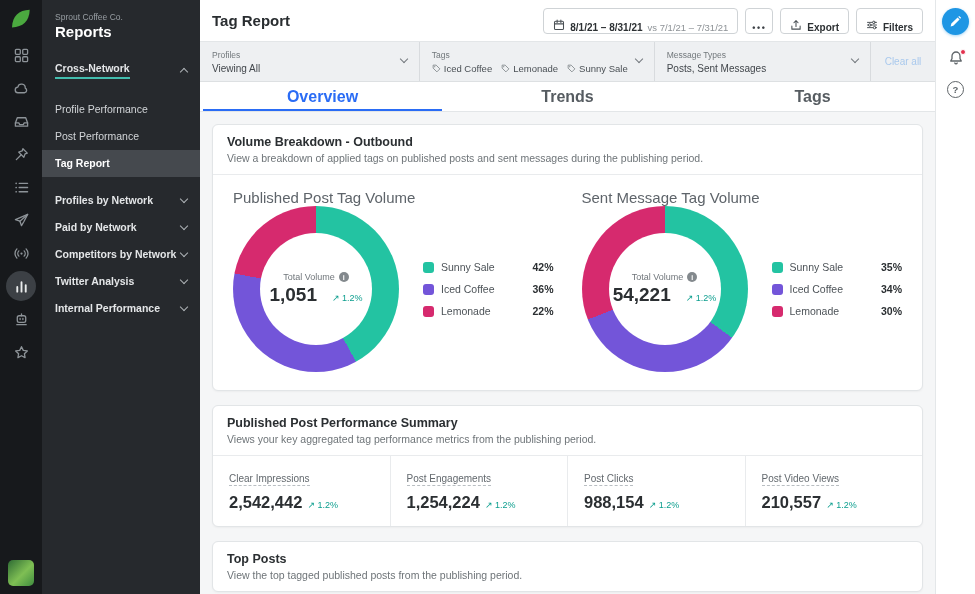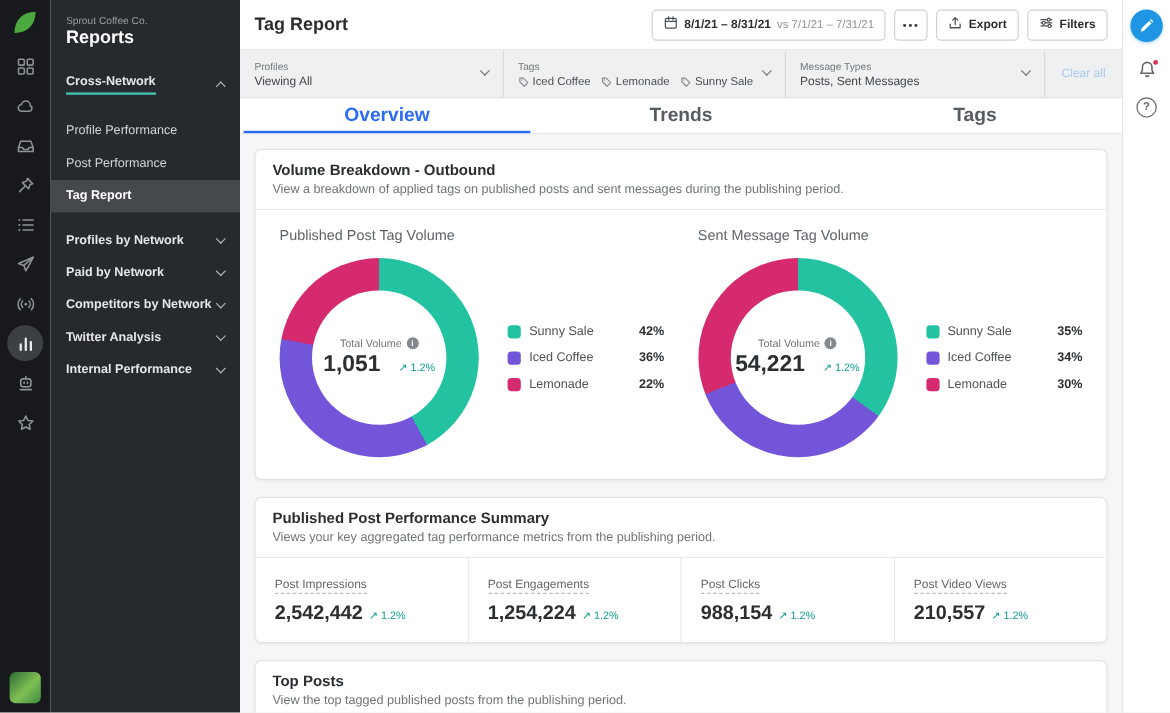--- a/index.html
+++ b/index.html
@@ -26,21 +26,21 @@
   .chev{width:6px;height:6px;border-right:1.6px solid #aeb3b7;border-bottom:1.6px solid #aeb3b7;flex-shrink:0}
   .chev.down{transform:rotate(45deg);margin-top:-3px}
   .chev.up{transform:rotate(-135deg);margin-top:3px}
   .grp{margin-top:10px}
 
   
   .main{flex:1;min-width:0;display:flex;flex-direction:column;background:#f5f6f7}
   .hdr{height:42px;background:#fff;border-bottom:1px solid #e3e6e8;display:flex;align-items:center;justify-content:space-between;padding:0 12px;flex-shrink:0}
   .hdr h2{font-size:15px;color:#292d30}
   .hdr-btns{display:flex;gap:7px;align-items:center}
-  .btn{height:26px;padding:0 9px;background:#fff;border:1px solid #cfd3d6;border-radius:4px;font-size:10px;display:flex;align-items:center;gap:5px;color:#3c4146;cursor:pointer;font-family:inherit;white-space:nowrap}
+  .btn{height:26px;padding:0 9px;background:#fff;border:1px solid #cfd3d6;border-radius:4px;font-size:10px;display:flex;align-items:flex-end;gap:5px;color:#3c4146;cursor:pointer;font-family:inherit;white-space:nowrap}
   .btn svg{width:12px;height:12px;color:#4a5055}
   .b{font-weight:bold;color:#2c3033}
   .muted{color:#8d9296;font-size:9.5px}
   .dots{letter-spacing:1.5px;font-weight:bold;font-size:9px;padding:0 6px}
 
   
   .fbar{height:40px;background:#eef0f2;border-bottom:1px solid #dde0e2;display:flex;align-items:stretch;flex-shrink:0}
   .fsec{position:relative;padding:6px 26px 6px 12px;border-right:1px solid #d8dbde;display:flex;flex-direction:column;justify-content:center;cursor:pointer}
   .fsec .chev{position:absolute;right:12px;top:17px;border-color:#73797e}
   .flabel{font-size:8.5px;color:#72787c;margin-bottom:3px}
@@ -60,21 +60,21 @@
   
   .content{flex:1;overflow:hidden;padding:12px 12px 16px}
   .card{background:#fff;border:1px solid #e2e5e7;border-radius:6px;margin-bottom:14px;box-shadow:0 1px 2px rgba(0,0,0,.04)}
   .card-hd{padding:10px 14px;border-bottom:1px solid #e9ebed}
   .card-hd h3{font-size:12.5px;color:#2b2f32;margin-bottom:3px}
   .card-hd p{font-size:10.5px;color:#6e7478}
   .card-hd.nodiv{border-bottom:none}
 
   .vol-body{display:flex;padding:14px 6px 18px}
   .chart-half{flex:1;padding:0 14px}
-  .chart-title{font-size:12px;color:#5e646a;margin-bottom:12px}
+  .chart-title{font-size:15px;color:#5e646a;}
   .chart-row{display:flex;align-items:center;gap:24px}
   .donut{width:166px;height:166px;border-radius:50%;position:relative;flex-shrink:0;cursor:pointer}
   .hole{position:absolute;inset:27px;background:#fff;border-radius:50%;display:flex;flex-direction:column;align-items:center;justify-content:center;gap:2px}
   .cl{font-size:9px;color:#70767b;display:flex;gap:4px;align-items:center}
   .info{width:10px;height:10px;border-radius:50%;background:#83898d;color:#fff;font-size:7px;font-weight:bold;display:flex;align-items:center;justify-content:center;cursor:pointer;font-style:normal}
   .cv-row{display:flex;align-items:baseline;gap:15px}
   .cv{font-size:19px;font-weight:bold;color:#2b2f32}
   .delta{font-size:9px;color:#0c9e8e;white-space:nowrap}
   .legend{flex:1;max-width:158px}
   .lrow{display:flex;align-items:center;gap:7px;margin:10px 0}
@@ -375,21 +375,21 @@
         </div>
       </section>
 
       <section class="card">
         <div class="card-hd">
           <h3>Published Post Performance Summary</h3>
           <p>Views your key aggregated tag performance metrics from the publishing period.</p>
         </div>
         <div class="perf-body">
           <div class="metric">
-            <span class="mlabel">Post Impressions</span>
+            <span class="mlabel">Clear Impressions</span>
             <div class="mval-row">
               <span class="mval">2,542,442</span>
               <span class="delta"><span>↗</span> <span>1.2%</span></span>
             </div>
           </div>
           <div class="metric">
             <span class="mlabel">Post Engagements</span>
             <div class="mval-row">
               <span class="mval">1,254,224</span>
               <span class="delta"><span>↗</span> <span>1.2%</span></span>

